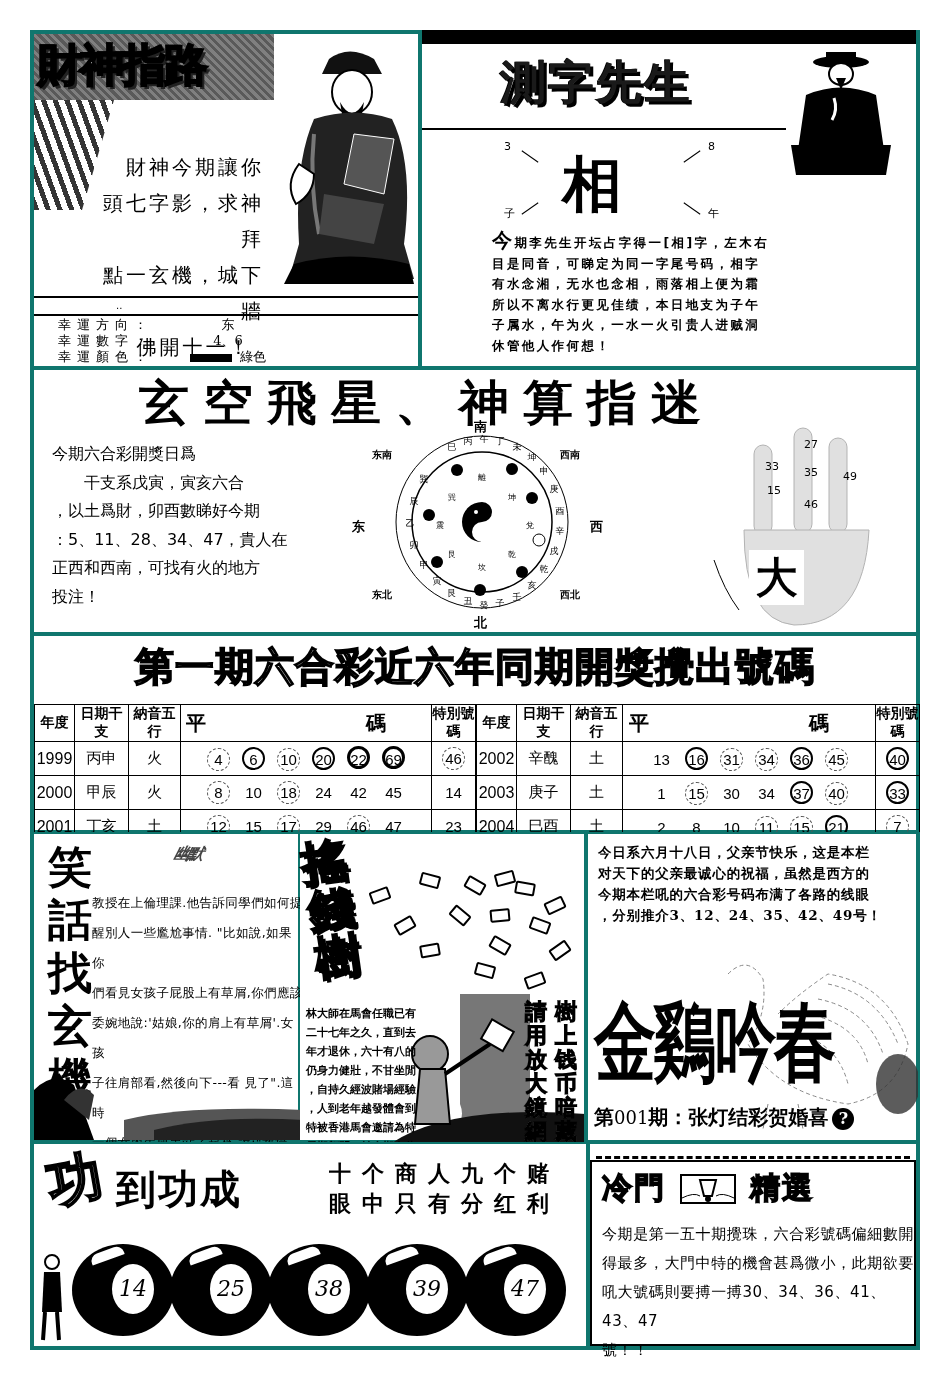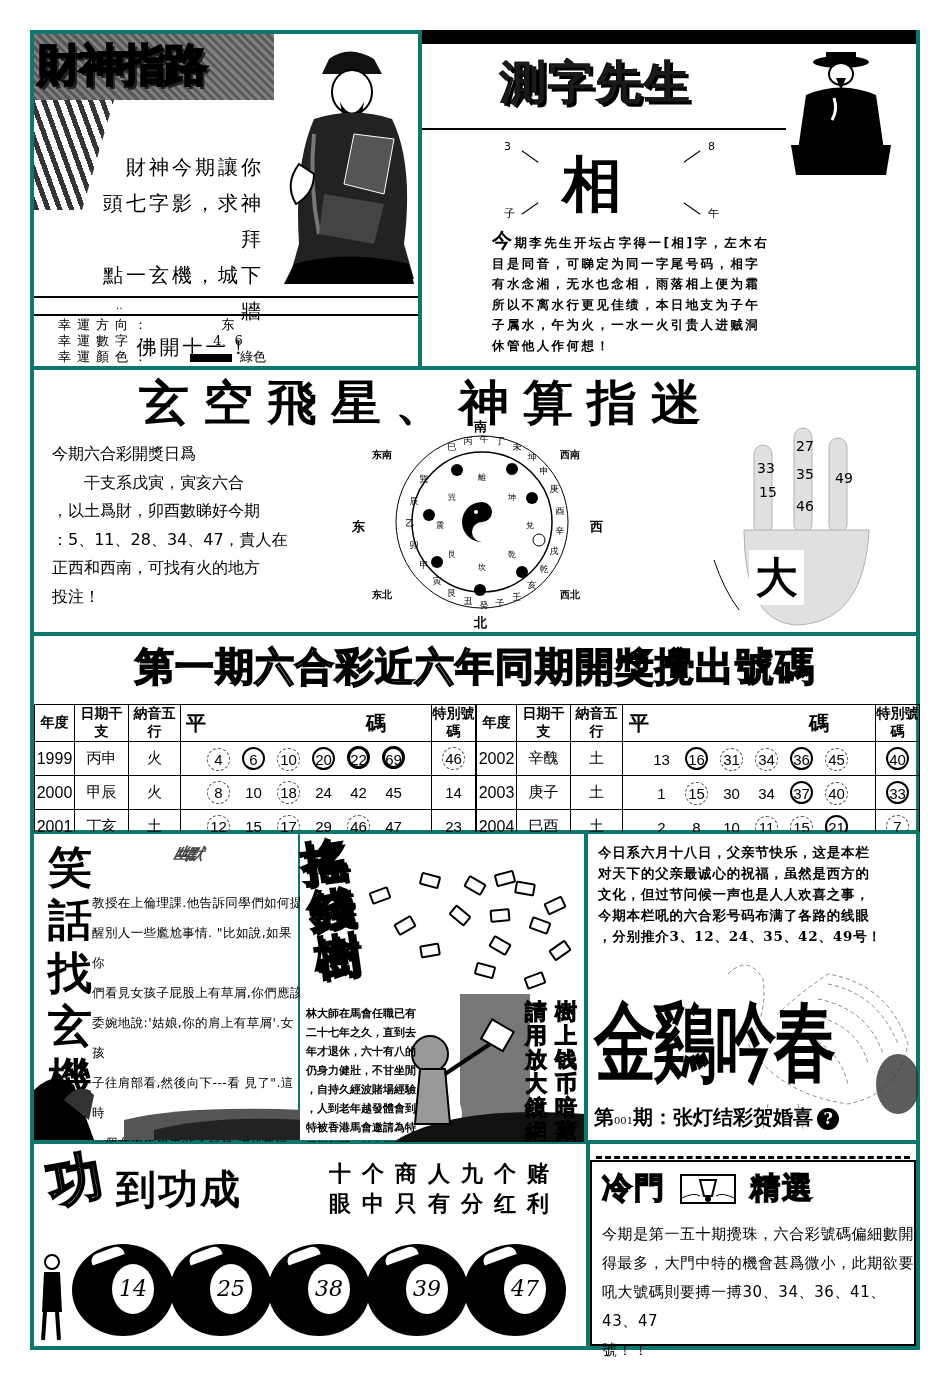--- a/index.html
+++ b/index.html
@@ -47,21 +47,21 @@
   
   .xk-title { position:absolute; left:105px; top:0; font-size:50px; font-weight:bold; letter-spacing:14px;
     font-family:"DejaVu Sans", sans-serif; transform:scaleY(0.95); }
   .xk-text { position:absolute; left:18px; top:70px; width:150px; font-size:16px; line-height:28.5px;
     font-family:"DejaVu Sans", sans-serif; }
   .xk-text p { white-space:nowrap; }
   .xk-compass { position:absolute; left:318px; top:48px; width:260px; height:212px; }
   .dir { position:absolute; font-size:10px; font-weight:bold; }
   .dir.big { font-size:13px; }
   .hand { position:absolute; left:670px; top:50px; width:190px; height:212px; }
-  .hand-num { position:absolute; font-size:14px; }
+  .hand-num { position:absolute; font-size:11px;margin-left:8px; }
   .hand-big { position:absolute; left:45px; top:130px; width:55px; height:55px; background:#fff;
     font-size:42px; font-weight:bold; text-align:center; line-height:55px; font-family:"DejaVu Serif", serif; }
 
   
   .tb-title { position:absolute; left:0; right:0; top:4px; text-align:center; font-size:39px; font-weight:bold;
     color:#fff; -webkit-text-stroke: 1.6px #000; letter-spacing:1px; }
   table.lt { position:absolute; top:68px; border-collapse:collapse; font-family:"Liberation Sans", sans-serif; }
   table.lt td, table.lt th { border:1px solid #000; height:34px; text-align:center; font-size:15px; padding:0; }
   table.lt th { height:34px; font-weight:bold; font-size:14px; }
   table.lt th.pm { font-size:20px; letter-spacing:40px; }
@@ -86,21 +86,21 @@
   .mt-text { position:absolute; left:6px; top:170px; width:140px; font-size:11px; line-height:19px; font-weight:bold; }
   .mt-vert { position:absolute; top:166px; width:24px; font-size:22px; line-height:24px; font-weight:bold; text-align:center; }
   .bill { position:absolute; width:20px; height:13px; border:2px solid #000; background:#fff; border-radius:2px; }
 
   
   .jj-text { position:absolute; left:10px; top:8px; width:316px; font-size:13.5px; line-height:21px; font-weight:bold;
     letter-spacing:0.8px; font-family:"DejaVu Serif", serif; }
   .jj-title { position:absolute; left:6px; top:150px; font-size:62px; font-weight:bold; letter-spacing:-2px;
     transform:scaleY(1.4); transform-origin:top left; font-family:"DejaVu Sans", sans-serif; }
   .jj-issue { position:absolute; left:6px; top:270px; font-size:20px; font-weight:bold; font-family:"DejaVu Serif", serif; white-space:nowrap; }
-  .jj-issue small { font-size:10px; font-weight:normal; }
+  .jj-issue small { font-size:18px; font-weight:normal; }
   .qmark { display:inline-block; width:22px; height:22px; border-radius:50%; background:#000; color:#fff; text-align:center;
     line-height:22px; font-size:16px; margin-left:4px; vertical-align:middle; }
   .rooster { position:absolute; left:120px; top:120px; width:210px; height:175px; }
 
   
   .gc-title { position:absolute; left:82px; top:18px; font-size:40px; font-weight:bold; letter-spacing:2px; }
   .gc-title-pre { position:absolute; left:14px; top:0px; font-size:54px; font-weight:bold; color:#fff;
     -webkit-text-stroke:2px #000; transform:rotate(-10deg); }
   .gc-verse { position:absolute; left:295px; top:14px; font-size:22px; line-height:30px; letter-spacing:11px;
     font-family:"DejaVu Serif", serif; font-weight:bold; }
@@ -438,21 +438,20 @@
       <path d="M110 45 Q160 55 175 100"></path>
       <path d="M100 60 Q150 70 160 110"></path>
       <path d="M90 80 Q130 90 140 130"></path>
       <path d="M60 150 L55 175 M90 150 L95 175"></path>
     </g>
     <ellipse cx="190" cy="130" rx="22" ry="30" fill="#333" opacity="0.8"></ellipse>
   </svg>
   <div class="jj-text">
     <div>今日系六月十八日，父亲节快乐，这是本栏</div>
     <div>对天下的父亲最诚心的祝福，虽然是西方的</div>
-    <div>文化，但过节问候一声也是人人欢喜之事，</div>
     <div>今期本栏吼的六合彩号码布满了各路的线眼</div>
     <div>，分别推介3、12、24、35、42、49号！</div>
   </div>
   <div class="jj-title">金鷄吟春</div>
   <div class="jj-issue">
     <span>第</span><small>001</small><span>期：张灯结彩贺婚喜</span><span class="qmark">?</span>
   </div>
 </div>
 
 <div class="frame thick" style="left:30px;top:1142px;width:556px;height:208px;border-top-width:2px;border-right-width:0;">

